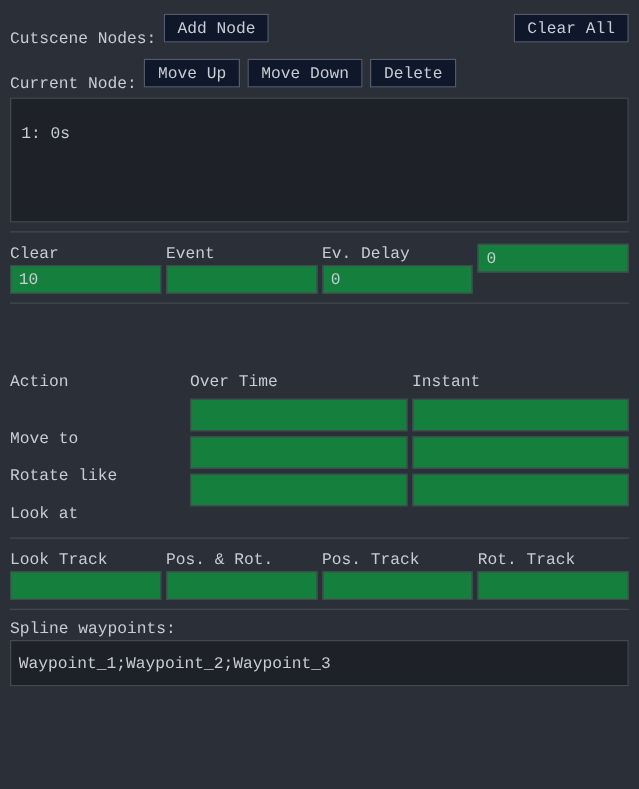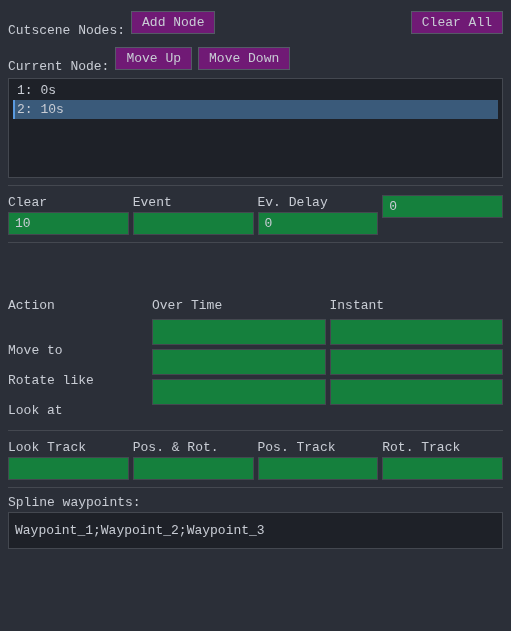--- a/index.html
+++ b/index.html
@@ -34,21 +34,21 @@
       gap: 6px;
     }
 
     .label {
       color: #c8ccd4;
       white-space: nowrap;
       margin-top: 17px;
     }
 
     .btn {
-      background-color: #701a75;
+      background-color: #0f172a;
       color: #c8ccd4;
       border: 1px solid #555a66;
       padding: 3px 10px;
       cursor: pointer;
       font-family: 'Courier New', Courier, monospace;
       font-size: 13px;
       min-width: 60px;
       text-align: right;
     }
 
@@ -59,20 +59,21 @@
       min-height: 80px;
       max-height: 100px;
       overflow-y: auto;
       padding: 2px 4px;
     }
 
     .list-item {
       padding: 2px 4px;
       color: #c8ccd4;
       cursor: pointer;
+      margin-top: 16px;
     }
 
     .list-item.selected {
       background-color: #3a5a7a;
       border-left: 2px solid #5a9adf;
       padding-left: 2px;
     }
 
     .divider {
       height: 1px;
@@ -175,25 +176,25 @@
     <span class="label">Cutscene Nodes:</span>
     <button class="btn">Add Node</button>
     <div style="flex:1"></div>
     <button class="btn">Clear All</button>
   </div>
 
   <div class="row">
     <span class="label">Current Node:</span>
     <button class="btn">Move Up</button>
     <button class="btn">Move Down</button>
+    <button class="btn">Delete</button>
   </div>
 
   <div class="list-box">
     <div class="list-item">1: 0s</div>
-    <div class="list-item selected">2: 10s</div>
   </div>
 
   <div class="divider"></div>
 
   <div class="fields-grid">
     <div>
       <div class="field-label">Clear</div>
       <input class="field-input" type="text" value="10" style="">
     </div>
     <div>

